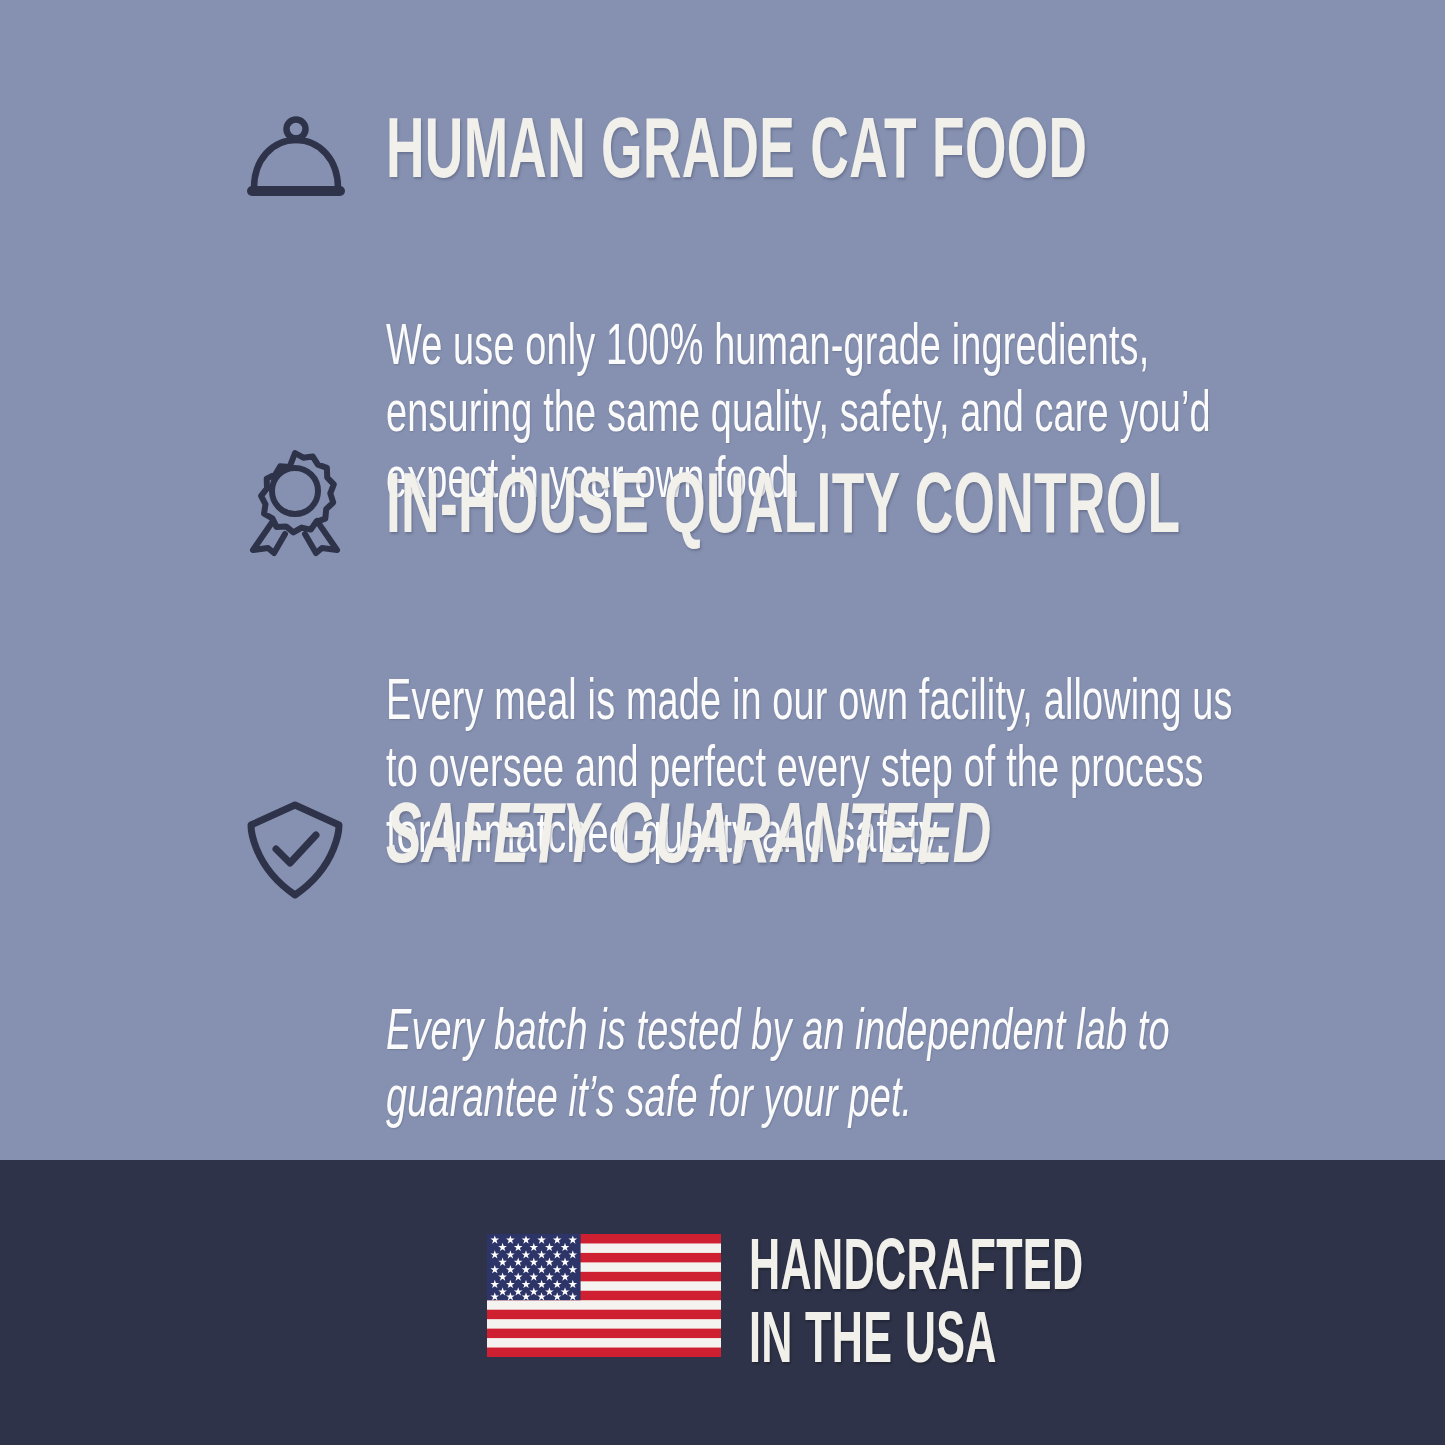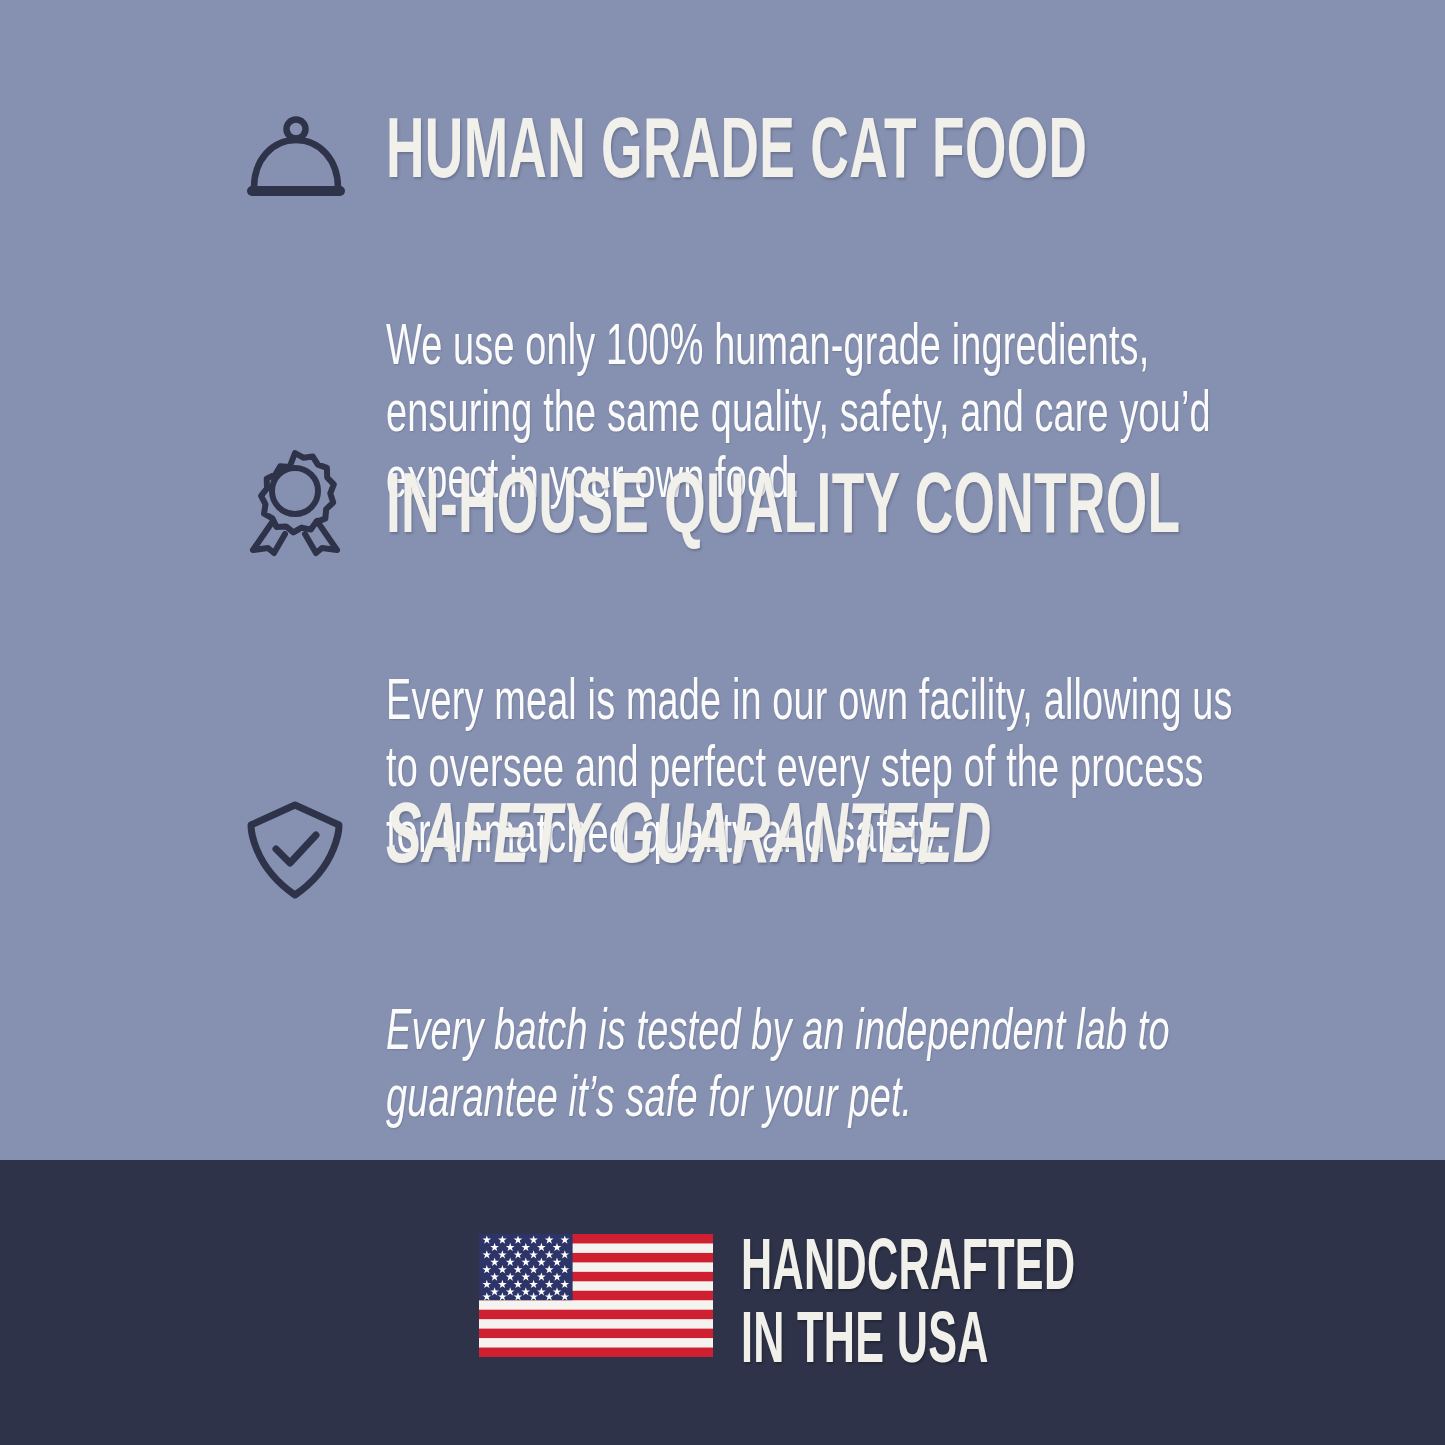--- a/index.html
+++ b/index.html
@@ -95,21 +95,21 @@
   #feature-2 .body-copy { margin-top: 124px; }
 
   #feature-3 { top: 793px; }
   #feature-3 .icon-slot { top: 6px; left: 243px; width: 104px; height: 102px; }
   #feature-3 .text-col  { top: 0px; font-style: italic; }
   #feature-3 .body-copy { margin-top: 124px; }
 
   
   .badge-row {
     position: absolute;
-    left: 8px;
+    left: 16px;
     top: 1232px;
     width: 1327px;
     height: 160px;
   }
   .flag {
     position: absolute;
     left: 471px;
     top: 2px;
     width: 234px;
     height: 123px;

